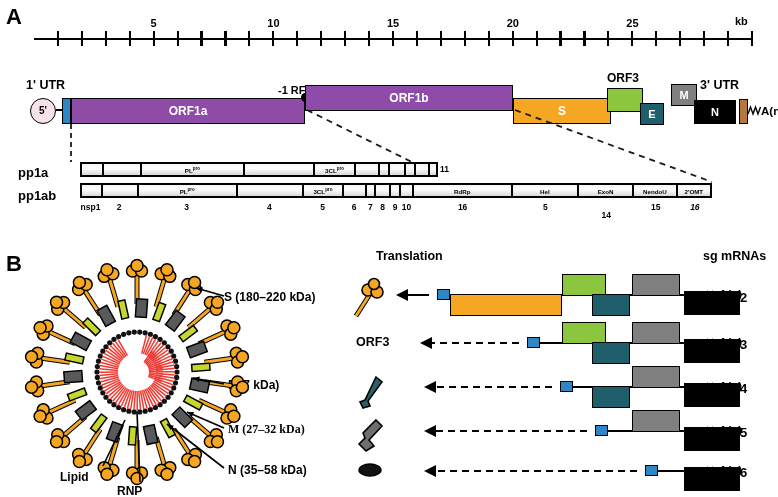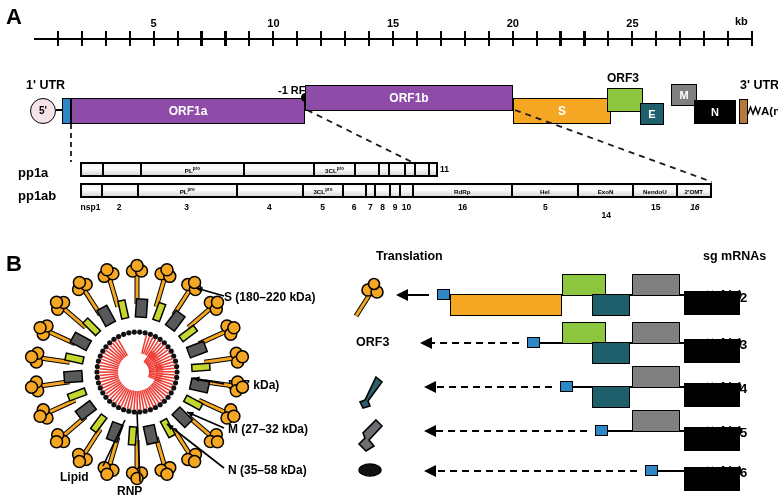--- a/index.html
+++ b/index.html
@@ -98,21 +98,21 @@
 <div class="abs box" style="left:607px;top:88px;width:36px;height:24px;background:#8cc63f;"></div>
 
 <div class="abs box" style="left:640px;top:103px;width:24px;height:22px;background:#1f5f6b;display:flex;align-items:center;justify-content:center;">
   <div class="orf-label" style="font-size:11px;">E</div>
 </div>
 
 <div class="abs box" style="left:671px;top:84px;width:26px;height:22px;background:#808080;display:flex;align-items:center;justify-content:center;">
   <div class="orf-label" style="font-size:11px;">M</div>
 </div>
 
-<div class="abs lbl" style="left:740px;top:79px;font-size:12.5px;">3' UTR</div>
+<div class="abs lbl" style="left:700px;top:79px;font-size:12.5px;">3' UTR</div>
 
 <div class="abs box" style="left:694px;top:100px;width:42px;height:24px;background:#000;display:flex;align-items:center;justify-content:center;">
   <div class="orf-label" style="font-size:11px;">N</div>
 </div>
 
 <div class="abs box" style="left:739px;top:99px;width:9px;height:25px;background:#b5793a;"></div>
 
 <div class="abs" style="left:748px;top:104px;">
   <svg width="14" height="14" viewBox="0 0 14 14">
       <path d="M0,10 L2.5,3 L5,10 L7.5,3 L10,10 L12.5,3" fill="none" stroke="#000" stroke-width="1.4"></path>
@@ -198,21 +198,21 @@
     <div class="num" style="left: 641.843px; top: 0px; width: 28px;">15</div>
     <div class="num" style="left: 680.867px; top: 0px; width: 28px; font-style: italic;">16</div>
   </div>
 
 <div class="abs panel-letter" style="left:6px;top:253px;">B</div>
 
 <div class="abs" style="left:22px;top:258px;width:230px;height:230px;"></div>
 
 <div class="abs lbl" style="left:224px;top:291px;font-size:12px;">S (180–220 kDa)</div>
 <div class="abs lbl" style="left:228px;top:379px;font-size:12px;">E (7 kDa)</div>
-<div class="abs lbl" style="left:228px;top:423px;font-size:12px;">M (27–32 kDa)</div>
+<div class="abs lbl" style="left:228px;top:423px;font-size:12px;font-family:Liberation Serif, serif;">M (27–32 kDa)</div>
 <div class="abs lbl" style="left:228px;top:464px;font-size:12px;">N (35–58 kDa)</div>
 <div class="abs lbl" style="left:60px;top:471px;font-size:12px;">Lipid</div>
 <div class="abs lbl" style="left:117px;top:485px;font-size:12px;">RNP</div>
 
 <div class="abs lbl" style="left:376px;top:250px;font-size:12.5px;">Translation</div>
 
 <div class="abs lbl" style="left:356px;top:336px;font-size:12.5px;">ORF3</div>
 
 <div class="abs lbl" style="left:703px;top:250px;font-size:12.5px;">sg mRNAs</div>
 

